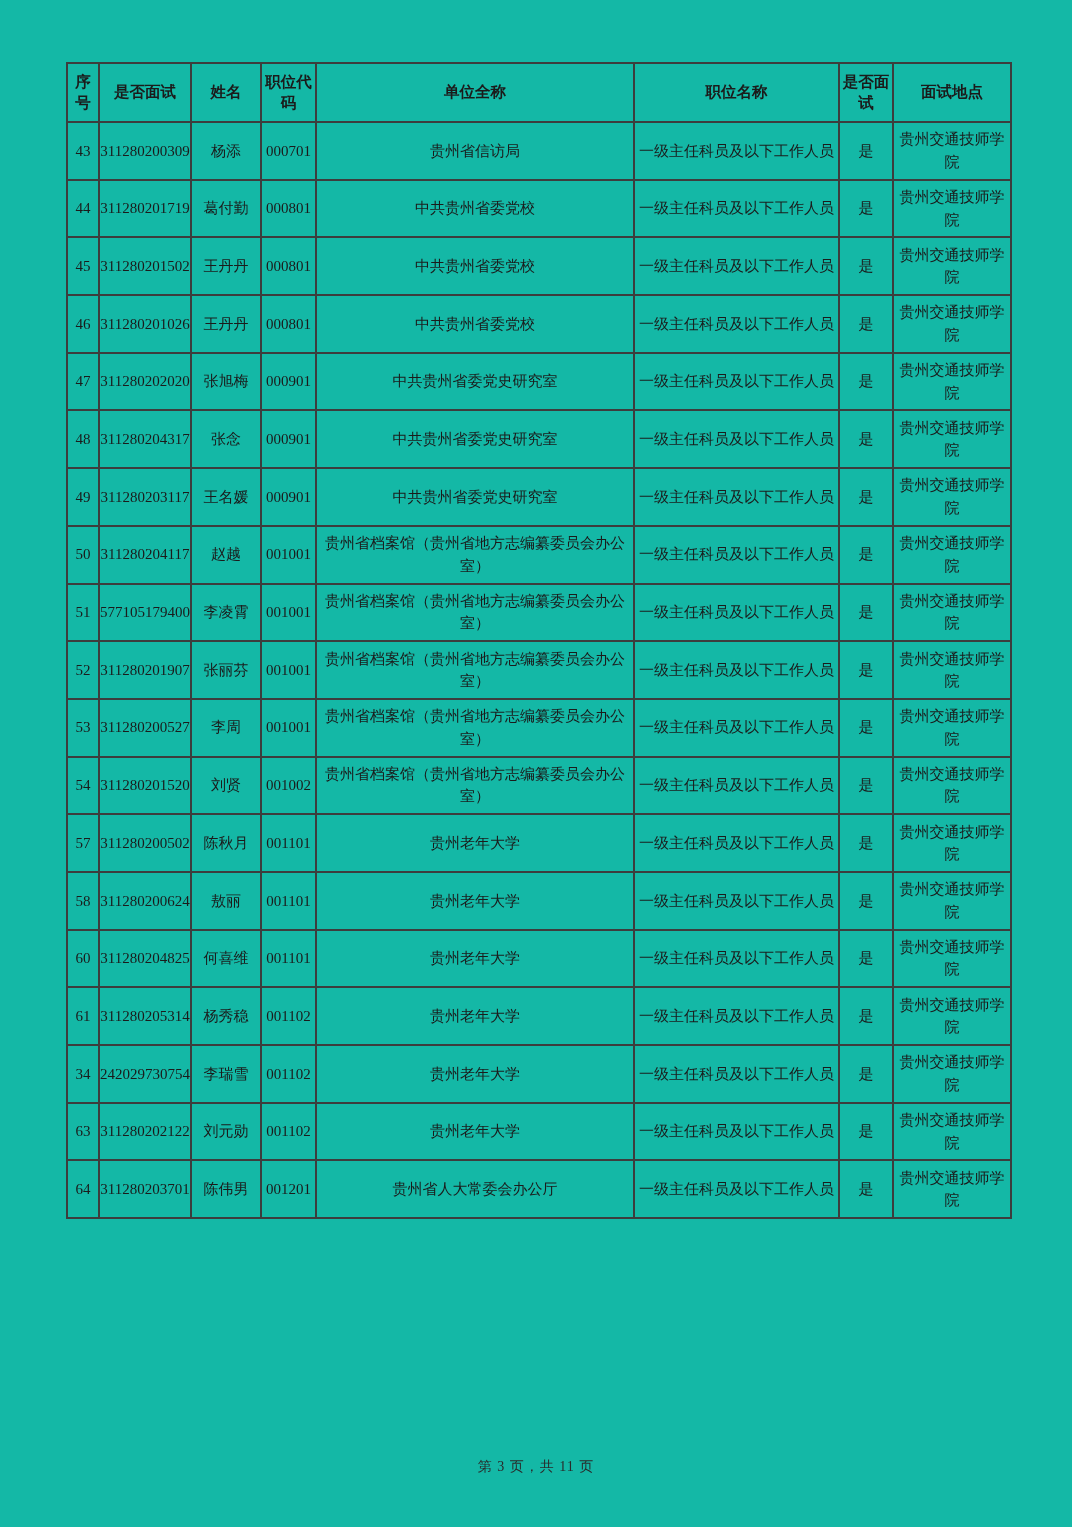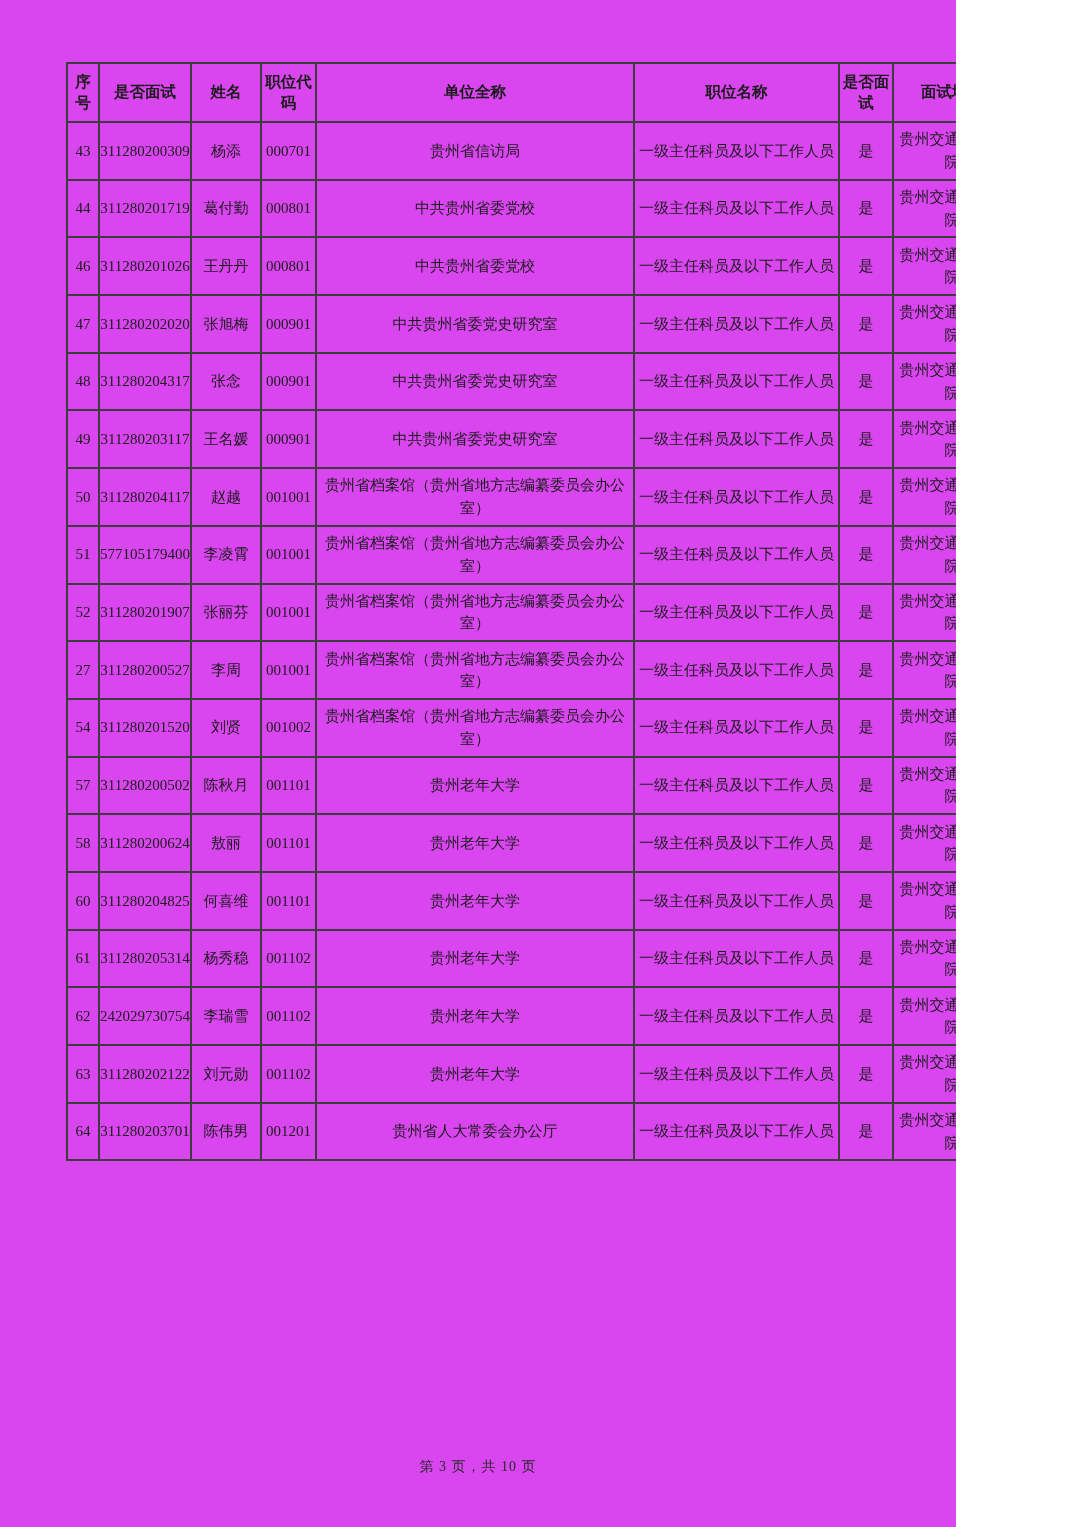--- a/index.html
+++ b/index.html
@@ -1,21 +1,21 @@
 <!DOCTYPE html>
 <html><head>
 <meta charset="utf-8">
 <style>
   * { margin: 0; padding: 0; box-sizing: border-box; }
   html, body { background: #ffffff; }
   .page {
     position: relative;
-    width: 956px;
+    width: 1072px;
     height: 1527px;
-    background: #d946ef;
+    background: #14b8a6;
     font-family: "Liberation Serif", "DejaVu Serif", serif;
     color: #1b1b1b;
     overflow: hidden;
   }
   table.roster {
     position: absolute;
     left: 66px;
     top: 62px;
     width: 944px;
     border-collapse: collapse;
@@ -98,20 +98,30 @@
           <td class="col-seq">44</td>
           <td class="col-ticket">311280201719</td>
           <td class="col-name">葛付勤</td>
           <td class="col-code">000801</td>
           <td class="col-unit">中共贵州省委党校</td>
           <td class="col-position">一级主任科员及以下工作人员</td>
           <td class="col-interview">是</td>
           <td class="col-location">贵州交通技师学院</td>
         </tr>
         <tr>
+          <td class="col-seq">45</td>
+          <td class="col-ticket">311280201502</td>
+          <td class="col-name">王丹丹</td>
+          <td class="col-code">000801</td>
+          <td class="col-unit">中共贵州省委党校</td>
+          <td class="col-position">一级主任科员及以下工作人员</td>
+          <td class="col-interview">是</td>
+          <td class="col-location">贵州交通技师学院</td>
+        </tr>
+        <tr>
           <td class="col-seq">46</td>
           <td class="col-ticket">311280201026</td>
           <td class="col-name">王丹丹</td>
           <td class="col-code">000801</td>
           <td class="col-unit">中共贵州省委党校</td>
           <td class="col-position">一级主任科员及以下工作人员</td>
           <td class="col-interview">是</td>
           <td class="col-location">贵州交通技师学院</td>
         </tr>
         <tr>
@@ -168,21 +178,21 @@
           <td class="col-seq">52</td>
           <td class="col-ticket">311280201907</td>
           <td class="col-name">张丽芬</td>
           <td class="col-code">001001</td>
           <td class="col-unit">贵州省档案馆（贵州省地方志编纂委员会办公室）</td>
           <td class="col-position">一级主任科员及以下工作人员</td>
           <td class="col-interview">是</td>
           <td class="col-location">贵州交通技师学院</td>
         </tr>
         <tr>
-          <td class="col-seq">27</td>
+          <td class="col-seq">53</td>
           <td class="col-ticket">311280200527</td>
           <td class="col-name">李周</td>
           <td class="col-code">001001</td>
           <td class="col-unit">贵州省档案馆（贵州省地方志编纂委员会办公室）</td>
           <td class="col-position">一级主任科员及以下工作人员</td>
           <td class="col-interview">是</td>
           <td class="col-location">贵州交通技师学院</td>
         </tr>
         <tr>
           <td class="col-seq">54</td>
@@ -228,21 +238,21 @@
           <td class="col-seq">61</td>
           <td class="col-ticket">311280205314</td>
           <td class="col-name">杨秀稳</td>
           <td class="col-code">001102</td>
           <td class="col-unit">贵州老年大学</td>
           <td class="col-position">一级主任科员及以下工作人员</td>
           <td class="col-interview">是</td>
           <td class="col-location">贵州交通技师学院</td>
         </tr>
         <tr>
-          <td class="col-seq">62</td>
+          <td class="col-seq">34</td>
           <td class="col-ticket">242029730754</td>
           <td class="col-name">李瑞雪</td>
           <td class="col-code">001102</td>
           <td class="col-unit">贵州老年大学</td>
           <td class="col-position">一级主任科员及以下工作人员</td>
           <td class="col-interview">是</td>
           <td class="col-location">贵州交通技师学院</td>
         </tr>
         <tr>
           <td class="col-seq">63</td>
@@ -259,14 +269,14 @@
           <td class="col-ticket">311280203701</td>
           <td class="col-name">陈伟男</td>
           <td class="col-code">001201</td>
           <td class="col-unit">贵州省人大常委会办公厅</td>
           <td class="col-position">一级主任科员及以下工作人员</td>
           <td class="col-interview">是</td>
           <td class="col-location">贵州交通技师学院</td>
         </tr>
       </tbody>
   </table>
-  <div class="page-footer">第 3 页，共 10 页</div>
+  <div class="page-footer">第 3 页，共 11 页</div>
 </div>
 
 </body></html>

